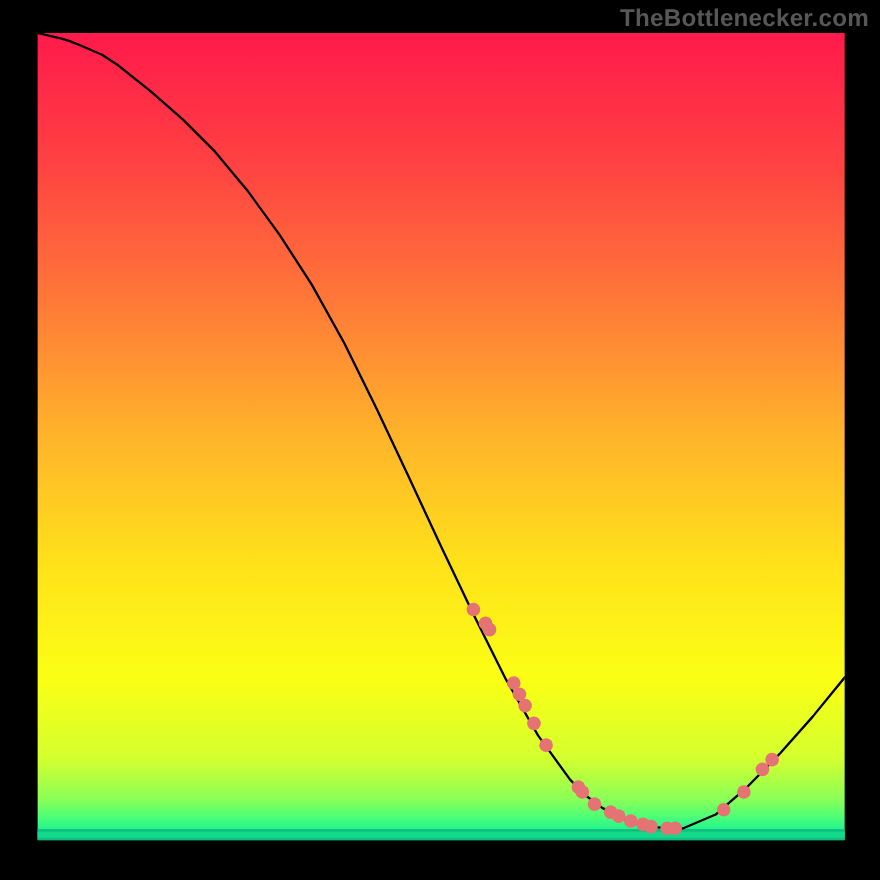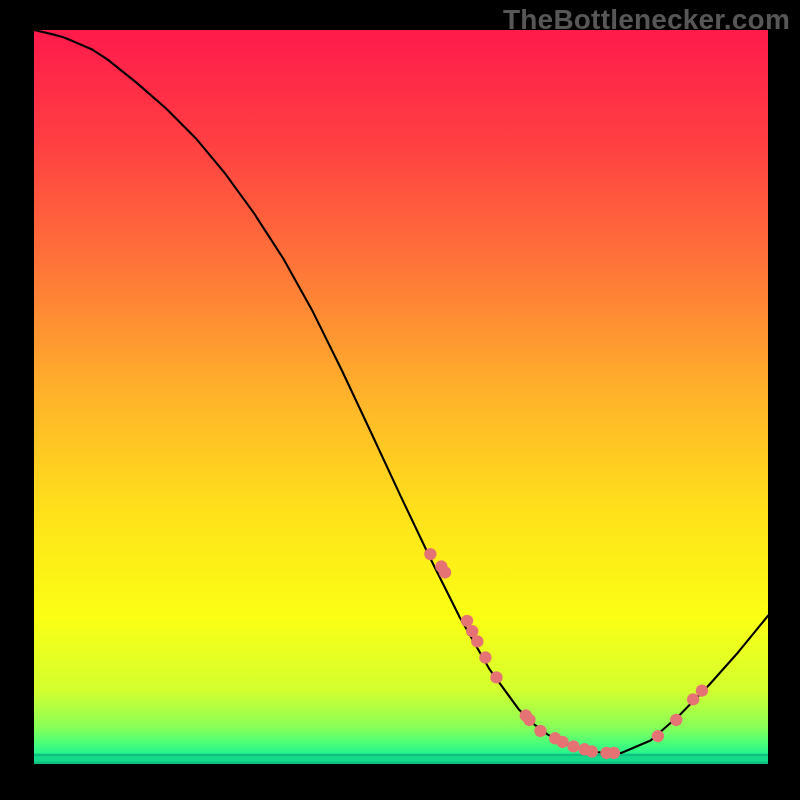--- a/index.html
+++ b/index.html
@@ -9,21 +9,21 @@
     height: 800px;
     background: #000;
     font-family: Arial, Helvetica, sans-serif;
     overflow: hidden;
   }
   .watermark {
     position: absolute;
     top: 4px;
     right: 10px;
     color: #575757;
-    font-size: 28px;
+    font-size: 22px;
     font-weight: bold;
     letter-spacing: 0.2px;
     z-index: 10;
   }
   .plot-area {
     position: absolute;
     left: 34px;
     top: 30px;
     width: 734px;
     height: 734px;

